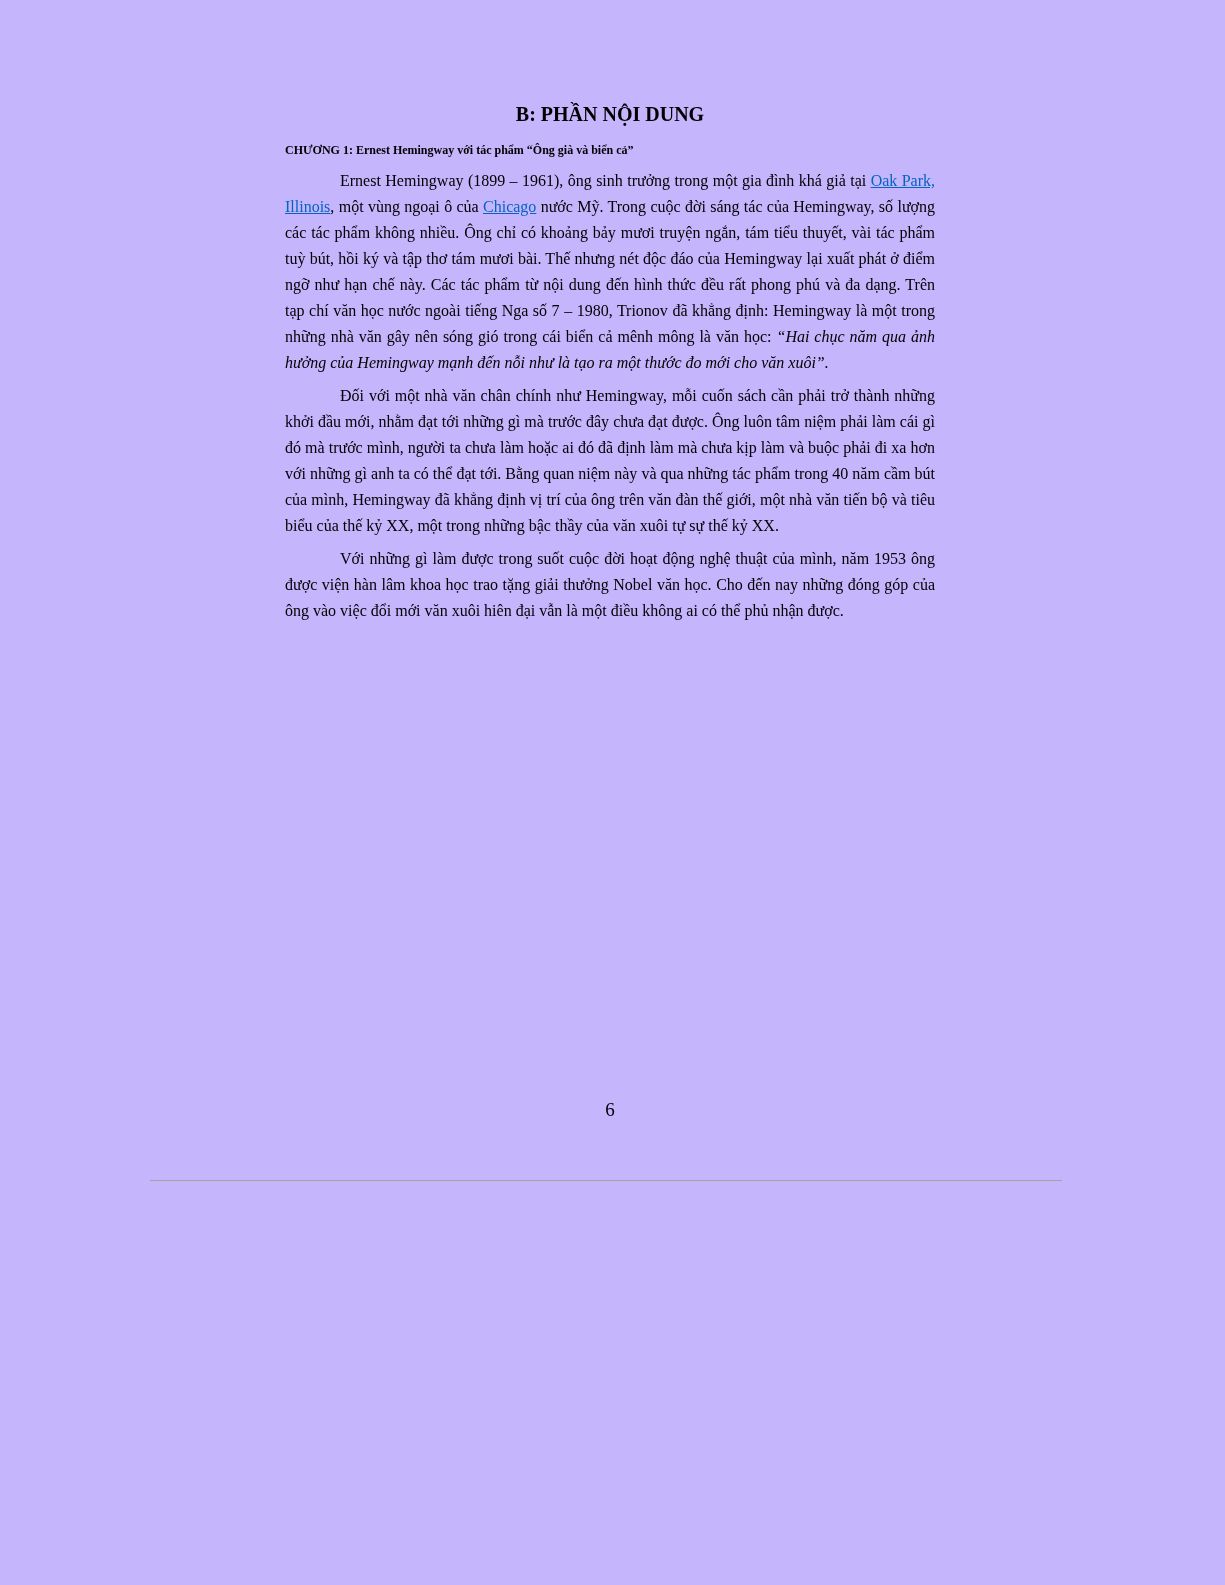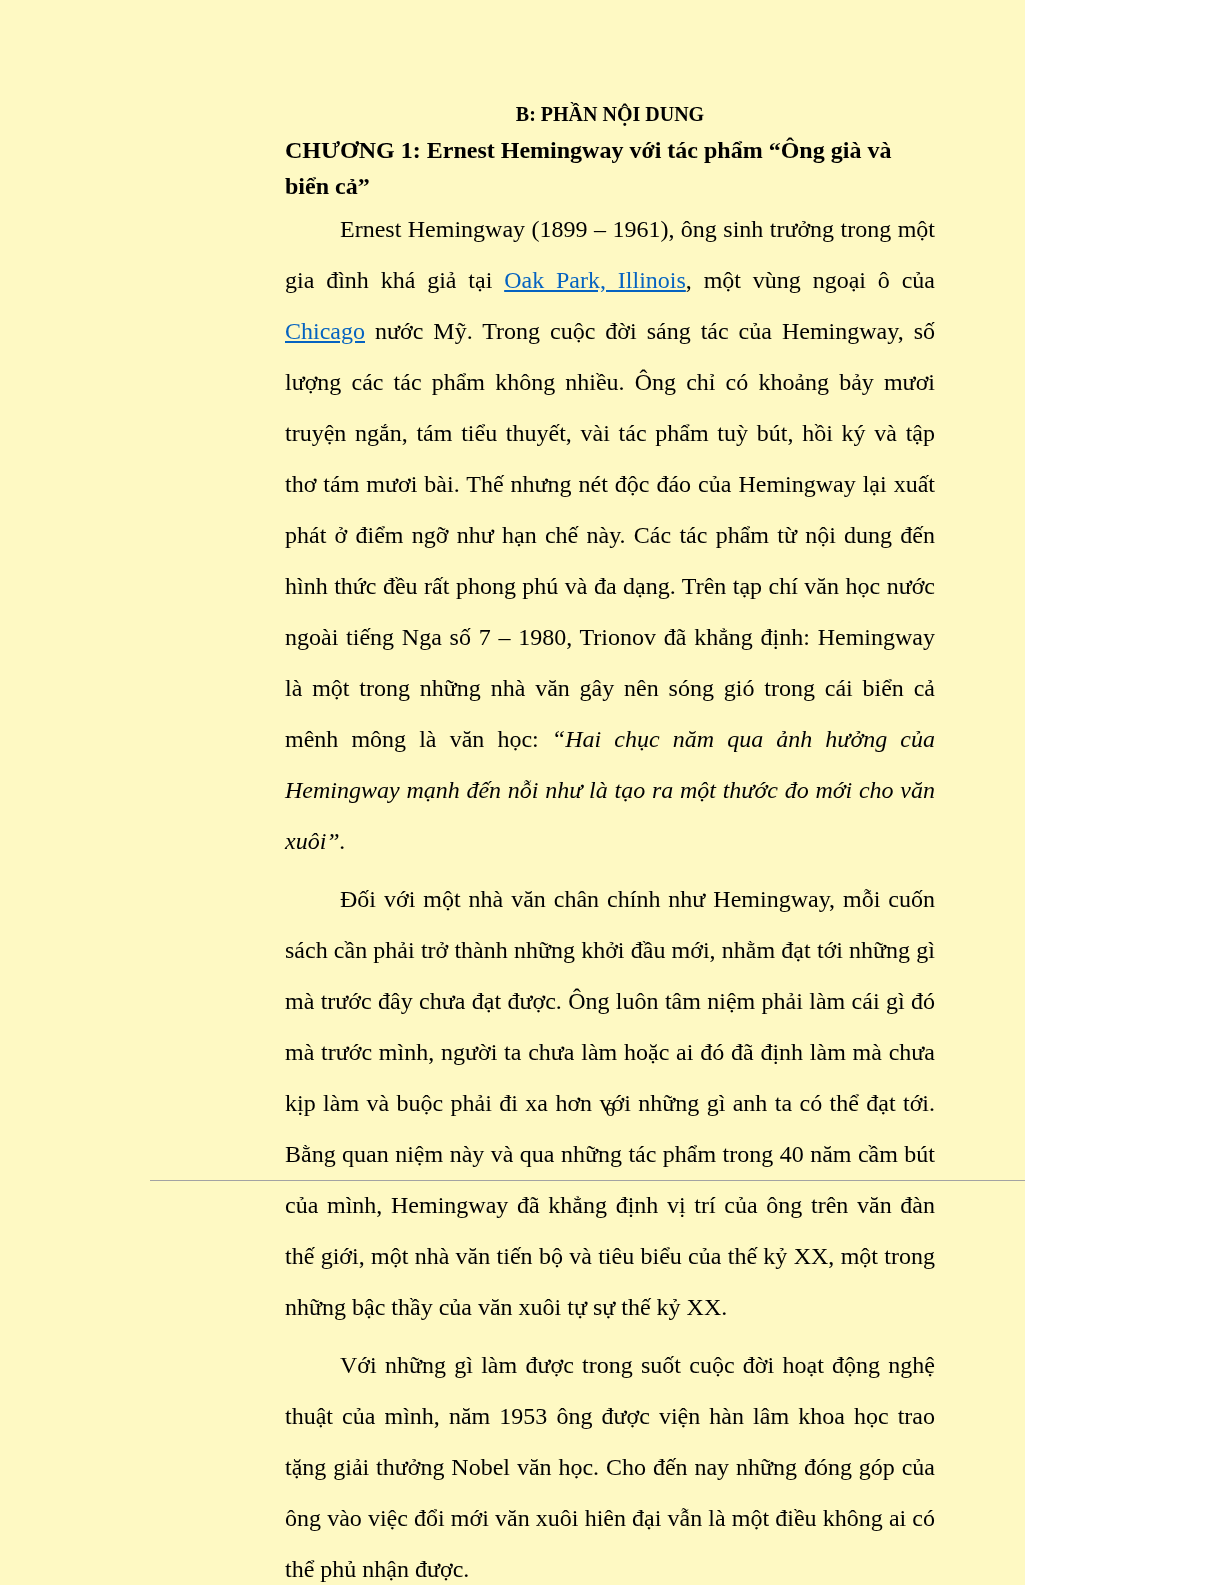--- a/index.html
+++ b/index.html
@@ -8,49 +8,49 @@
     background: #ffffff;
   }
   body {
     width: 1225px;
     height: 1585px;
     font-family: "Liberation Serif", serif;
     color: #000000;
   }
   .page {
     position: relative;
-    width: 1025px;
+    width: 1225px;
     height: 1585px;
-    background: #fef9c3;
+    background: #c4b5fd;
     overflow: hidden;
   }
   .content {
     position: absolute;
     left: 285px;
     top: 96px;
     width: 650px;
   }
   .doc-title {
     margin: 0;
     font-size: 20px;
     line-height: 36px;
     font-weight: bold;
     text-align: center;
   }
   .heading {
     margin: 0;
-    font-size: 24px;
+    font-size: 12px;
     line-height: 36px;
     font-weight: bold;
     text-align: left;
   }
   .body-para {
     margin: 0 0 7px 0;
-    font-size: 24px;
-    line-height: 51px;
+    font-size: 16px;
+    line-height: 26px;
     text-align: justify;
     text-indent: 55px;
   }
   .hyperlink {
     color: #0563C1;
     text-decoration: underline;
     cursor: pointer;
   }
   .quote {
     font-style: italic;

